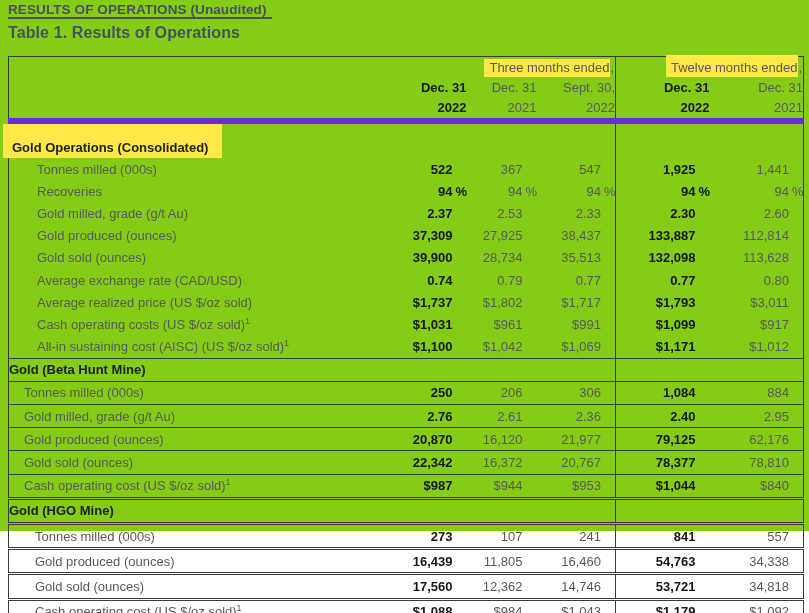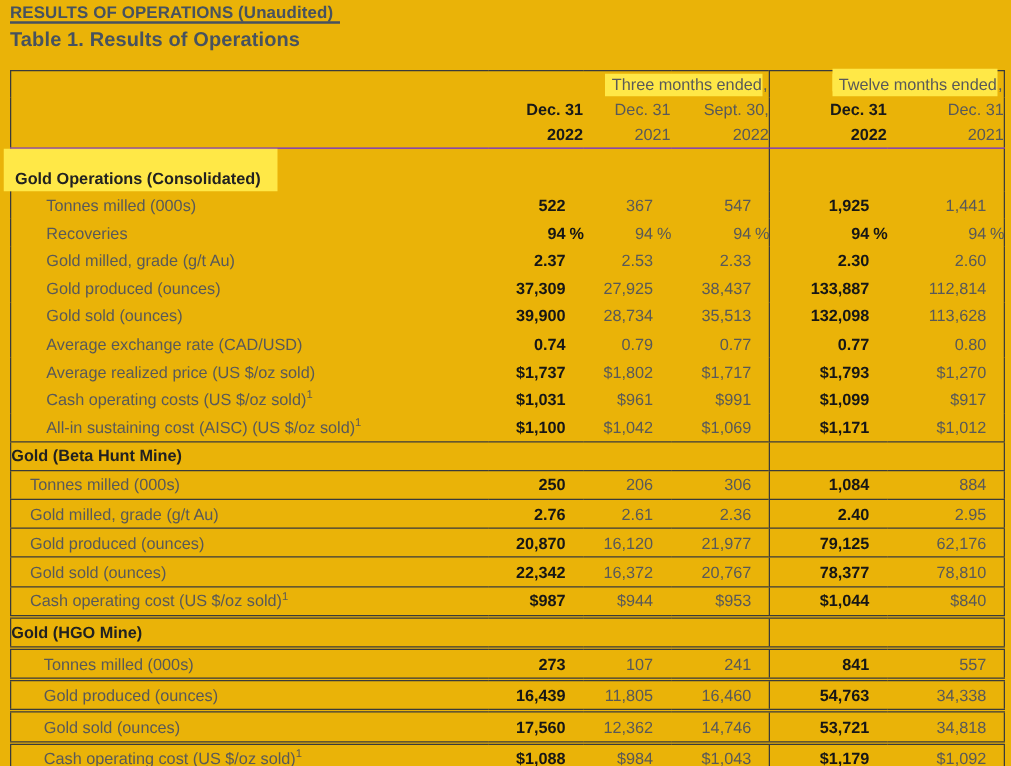--- a/index.html
+++ b/index.html
@@ -1,18 +1,18 @@
 <!DOCTYPE html>
 <html><head>
 <meta charset="utf-8">
 <style>
   html,body{margin:0;padding:0;background:#ffffff;}
   body{width:809px;height:613px;overflow:hidden;}
   .page{
-    position:relative;width:809px;height:613px;background:#eab308;
+    position:relative;width:809px;height:531px;background:#84cc16;
     font-family:"Liberation Sans","DejaVu Sans",sans-serif;
     -webkit-font-smoothing:antialiased;
   }
   .doc-title{
     position:absolute;top:2px;left:8px;margin:0;
     font-size:13.5px;font-weight:bold;color:#47525f;letter-spacing:.1px;
     white-space:nowrap;
   }
   .doc-title .u{border-bottom:2px solid #47525f;padding-right:5px;padding-bottom:0px;}
   .doc-subtitle{
@@ -26,21 +26,21 @@
     border:1px solid #3b3b3b;
   }
   table.ops td{padding:0;font-size:13px;color:#595959;vertical-align:middle;white-space:nowrap;overflow:visible;}
   
   tr.group-row td{height:21px;margin-top:39px;}
   td.grp{text-align:right;color:#3f3f3f;}
   td.g3{border-right:1px solid #3b3b3b;}
   .hl{background:#ffe847;padding:1px 1px 2px 5px;}
   td.g12 .hl{box-shadow:0 -4px 0 0 #ffe847;}
   td.grp .tail{padding-right:1px;}
-  tr.col-row td{height:40px;border-bottom:1px solid #6d28d9;}
+  tr.col-row td{height:40px;border-bottom:6px solid #6d28d9;}
   td.col{text-align:right;padding-right:14px;line-height:20px;color:#595959;}
   td.col div{line-height:20px;}
   td.col.b{font-weight:bold;color:#191919;}
   td.col.c2{border-right:1px solid #3b3b3b;}
   
   tbody td{height:22.2px;}
   tr.sec-hdr td{font-weight:bold;color:#212121;font-size:13px;}
   td.sec-title-cell{border-right:1px solid #3b3b3b;padding-left:6px;}
   tr.sec-1 td{border-top:1px solid #3b3b3b;}
   tr.sec-2 td{border-top:3px double #3b3b3b;}
@@ -156,21 +156,21 @@
           <td class="val c2"><span class="num">0.77</span><span class="sfx"></span></td>
           <td class="val c3 b"><span class="num">0.77</span><span class="sfx"></span></td>
           <td class="val c4"><span class="num">0.80</span><span class="sfx"></span></td>
         </tr>
         <tr class="data-row sec-0">
           <td class="lbl-cell">Average realized price (US $/oz sold)</td>
           <td class="val c0 b"><span class="num">$1,737</span><span class="sfx"></span></td>
           <td class="val c1"><span class="num">$1,802</span><span class="sfx"></span></td>
           <td class="val c2"><span class="num">$1,717</span><span class="sfx"></span></td>
           <td class="val c3 b"><span class="num">$1,793</span><span class="sfx"></span></td>
-          <td class="val c4"><span class="num">$1,270</span><span class="sfx"></span></td>
+          <td class="val c4"><span class="num">$3,011</span><span class="sfx"></span></td>
         </tr>
         <tr class="data-row sec-0">
           <td class="lbl-cell">Cash operating costs (US $/oz sold)<sup>1</sup></td>
           <td class="val c0 b"><span class="num">$1,031</span><span class="sfx"></span></td>
           <td class="val c1"><span class="num">$961</span><span class="sfx"></span></td>
           <td class="val c2"><span class="num">$991</span><span class="sfx"></span></td>
           <td class="val c3 b"><span class="num">$1,099</span><span class="sfx"></span></td>
           <td class="val c4"><span class="num">$917</span><span class="sfx"></span></td>
         </tr>
         <tr class="data-row sec-0">

